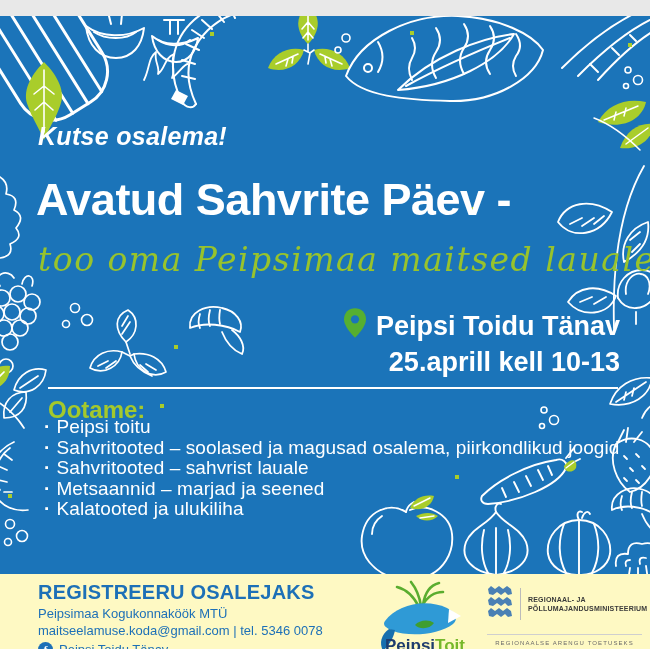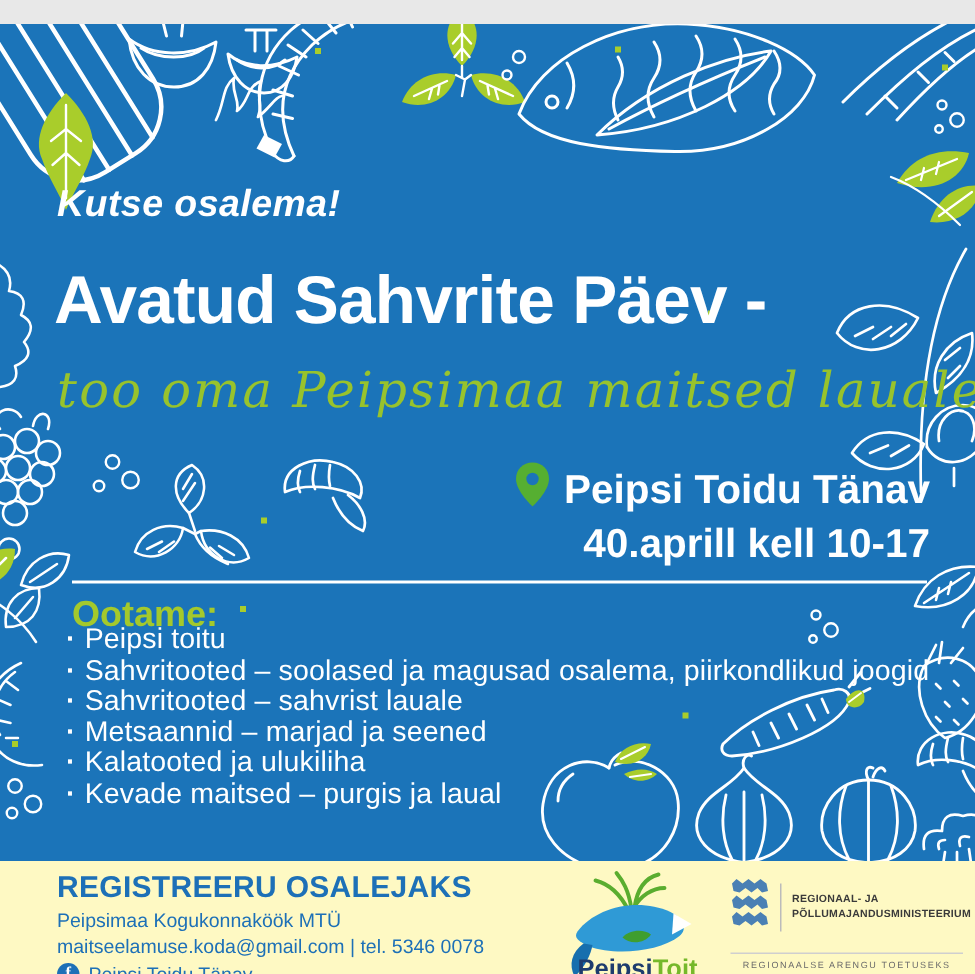--- a/index.html
+++ b/index.html
@@ -377,32 +377,31 @@
 
     <div class="invite">Kutse osalema!</div>
     <div class="title">Avatud Sahvrite Päev -</div>
     <div class="script-line">too oma Peipsimaa maitsed lauale</div>
 
     <div class="location">
       <div><span class="pin"><svg width="22" height="30" viewBox="0 0 24 32">
               <path d="M12,0 C5,0 0,5 0,12 C0,21 12,32 12,32 C12,32 24,21 24,12 C24,5 19,0 12,0 Z" fill="#56af31"></path>
               <circle cx="12" cy="12" r="4.5" fill="#1b74b9"></circle>
             </svg></span><span>Peipsi Toidu Tänav</span></div>
-      <div>40.aprill kell 10-17</div>
+      <div>25.aprill kell 10-13</div>
     </div>
 
     <div class="divider"></div>
     <div class="ootame">Ootame:</div>
     <ul class="wish-list">
       <li>Peipsi toitu</li>
       <li>Sahvritooted – soolased ja magusad osalema, piirkondlikud joogid</li>
       <li>Sahvritooted – sahvrist lauale</li>
       <li>Metsaannid – marjad ja seened</li>
       <li>Kalatooted ja ulukiliha</li>
-      <li>Kevade maitsed – purgis ja laual</li>
     </ul>
   </div>
 
   <div class="footer">
     <div class="contact-block">
       <div class="reg-title">REGISTREERU OSALEJAKS</div>
       <div class="org-line">Peipsimaa Kogukonnaköök MTÜ</div>
       <div class="contact-line">maitseelamuse.koda@gmail.com | tel. 5346 0078</div>
       <div class="fb-row">
         <span class="fb-icon">f</span>

